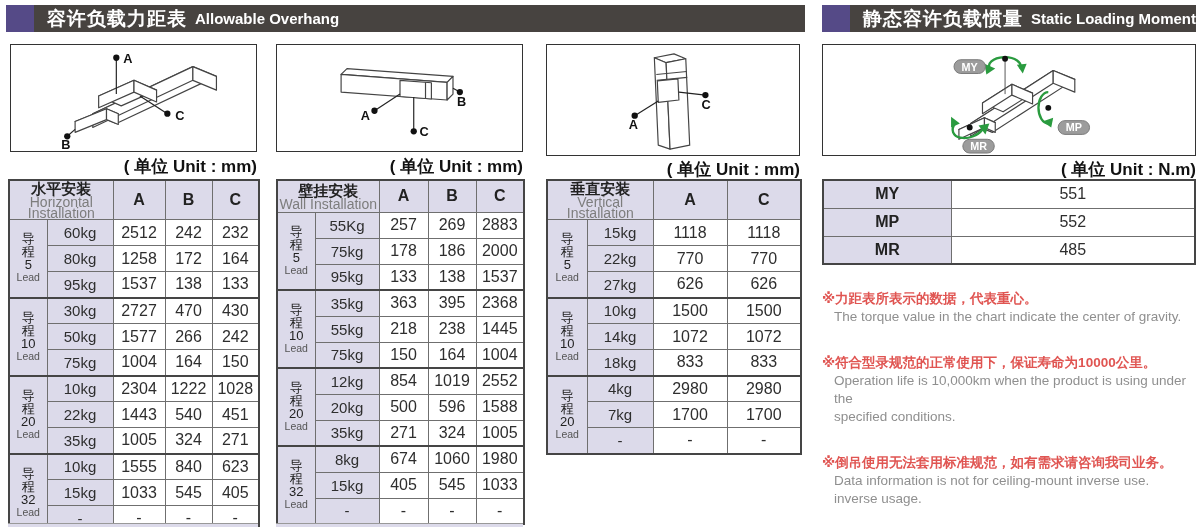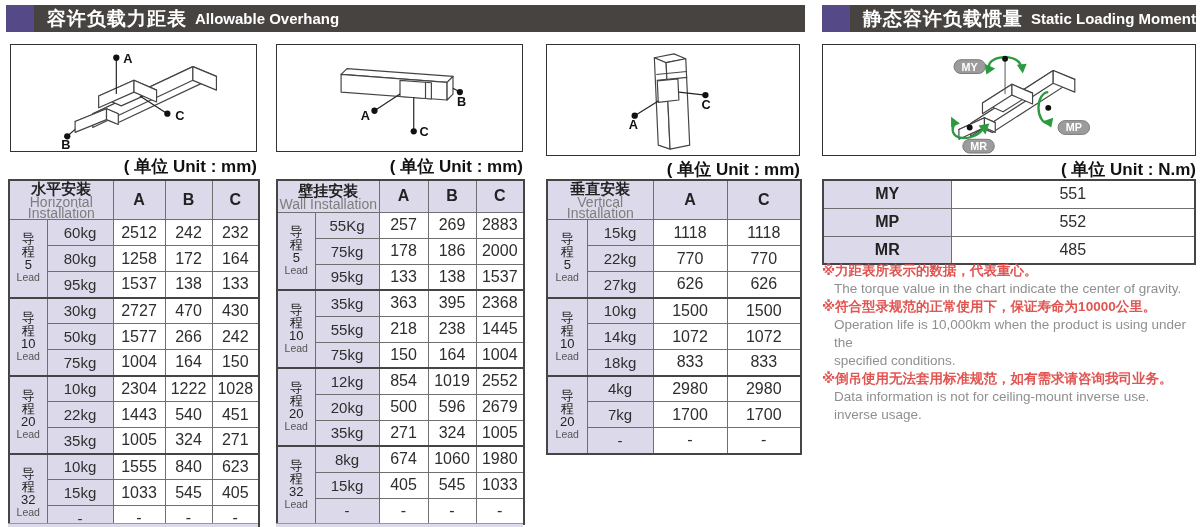--- a/index.html
+++ b/index.html
@@ -29,21 +29,21 @@
   table.spec td.lead .ven{font-size:10.5px;color:#555;}
   table.spec td.load{background:#dcdaea;font-size:15px;margin-top:7px;}
   table.spec tr.grp td{border-top:2px solid #454545;}
   
   table.mom{border-collapse:collapse;table-layout:fixed;width:100%;border:2px solid #454545;}
   table.mom td{border:1px solid #6f6f6f;height:28px;text-align:center;font-size:16px;box-sizing:border-box;}
   table.mom td.k{background:#dcdaea;font-weight:bold;color:#222;}
   table.mom td.v{background:#fff;color:#2e2e2e;}
   
   .notes{position:absolute;font-size:13.5px;line-height:18px;}
-  .notes .red{color:#e05552;font-weight:bold;}
+  .notes .red{color:#e05552;font-weight:bold;margin-top:28px;}
   .notes .gry{color:#8f8f8f;padding-left:12px;}
   
   .cutstrip{position:absolute;height:5px;background:#dcdaea;border-top:1px solid #999;}
   
   .ptlabel{font:bold 13px "Liberation Sans",sans-serif;fill:#111;}
   .badge-t{font:bold 11px "Liberation Sans",sans-serif;fill:#fff;}
 </style>
 </head>
 <body>
 
@@ -385,21 +385,21 @@
             </td>
             <td class="load">12kg</td>
             <td>854</td>
             <td>1019</td>
             <td>2552</td>
           </tr>
           <tr>
             <td class="load">20kg</td>
             <td>500</td>
             <td>596</td>
-            <td>2679</td>
+            <td>1588</td>
           </tr>
           <tr>
             <td class="load">35kg</td>
             <td>271</td>
             <td>324</td>
             <td>1005</td>
           </tr>
           <tr class="grp">
             <td class="lead" rowspan="3">
               <div>导</div>

